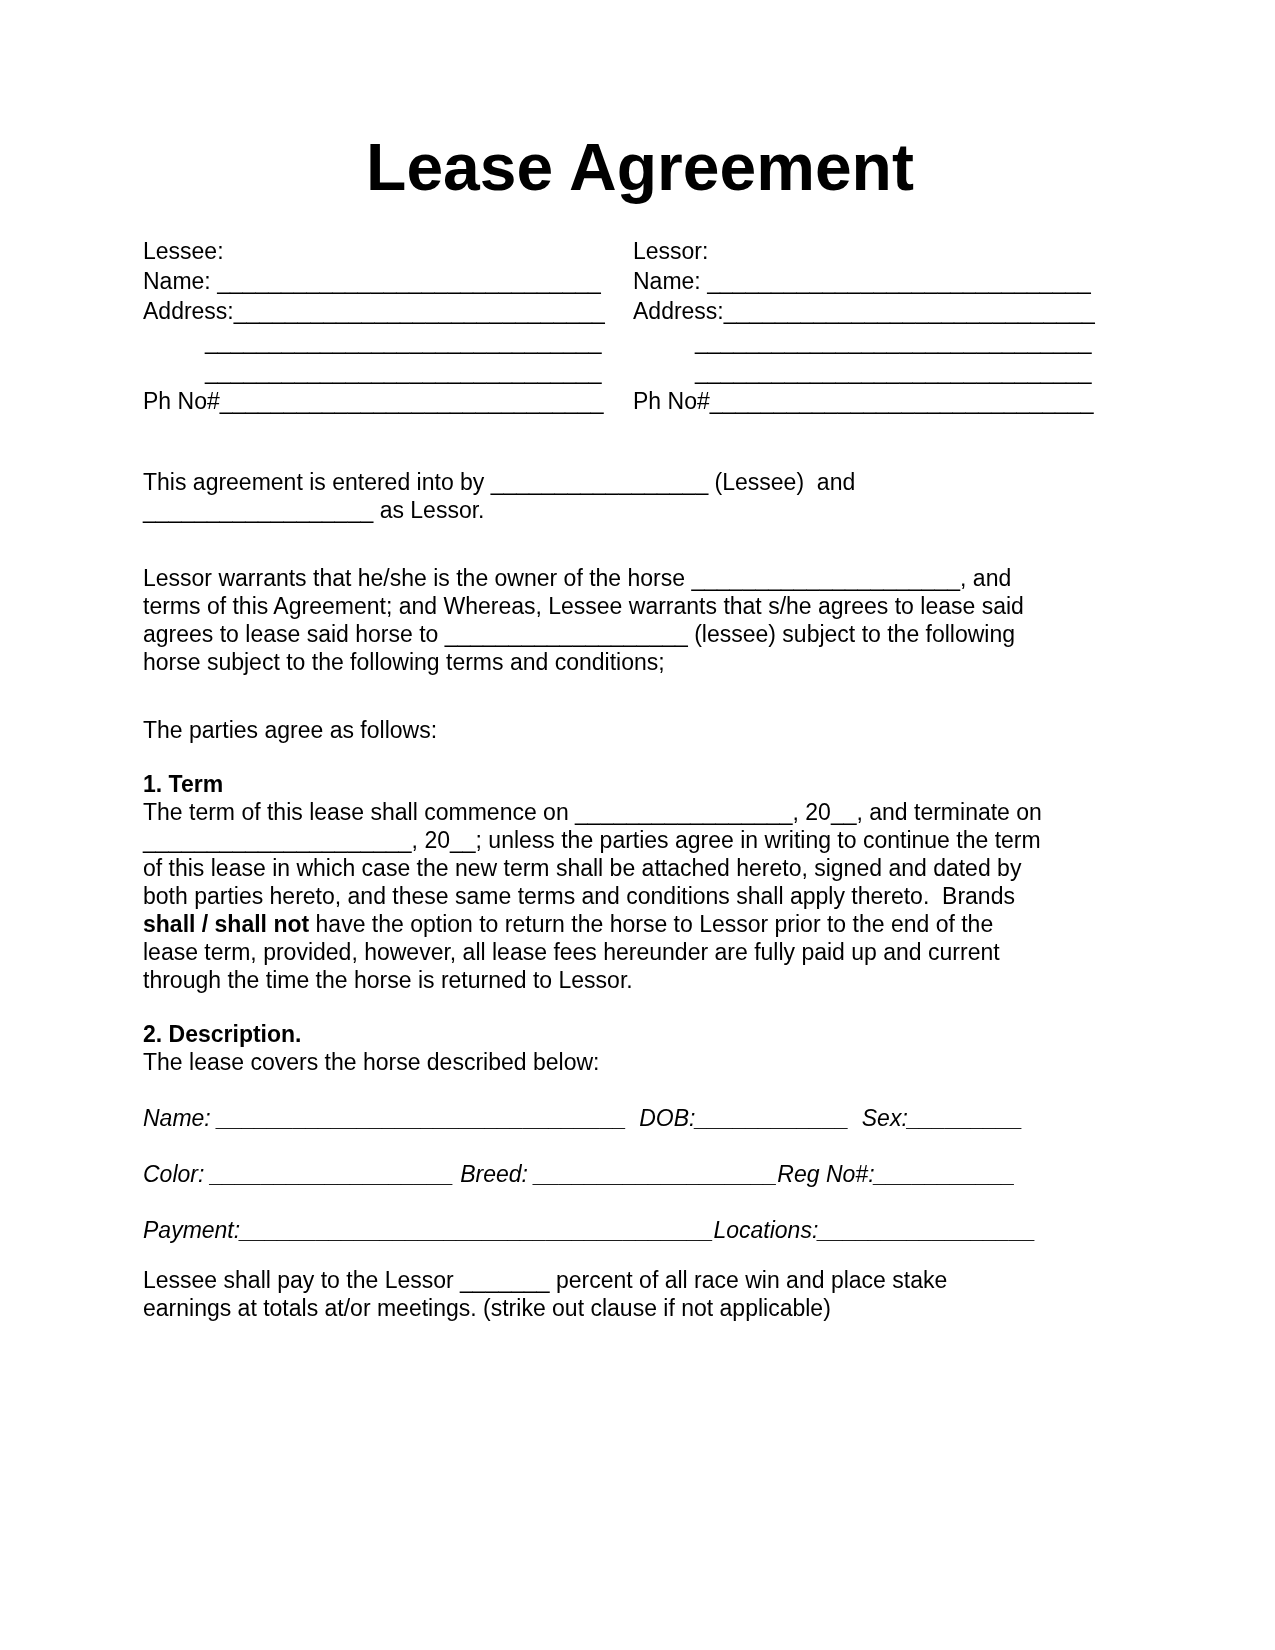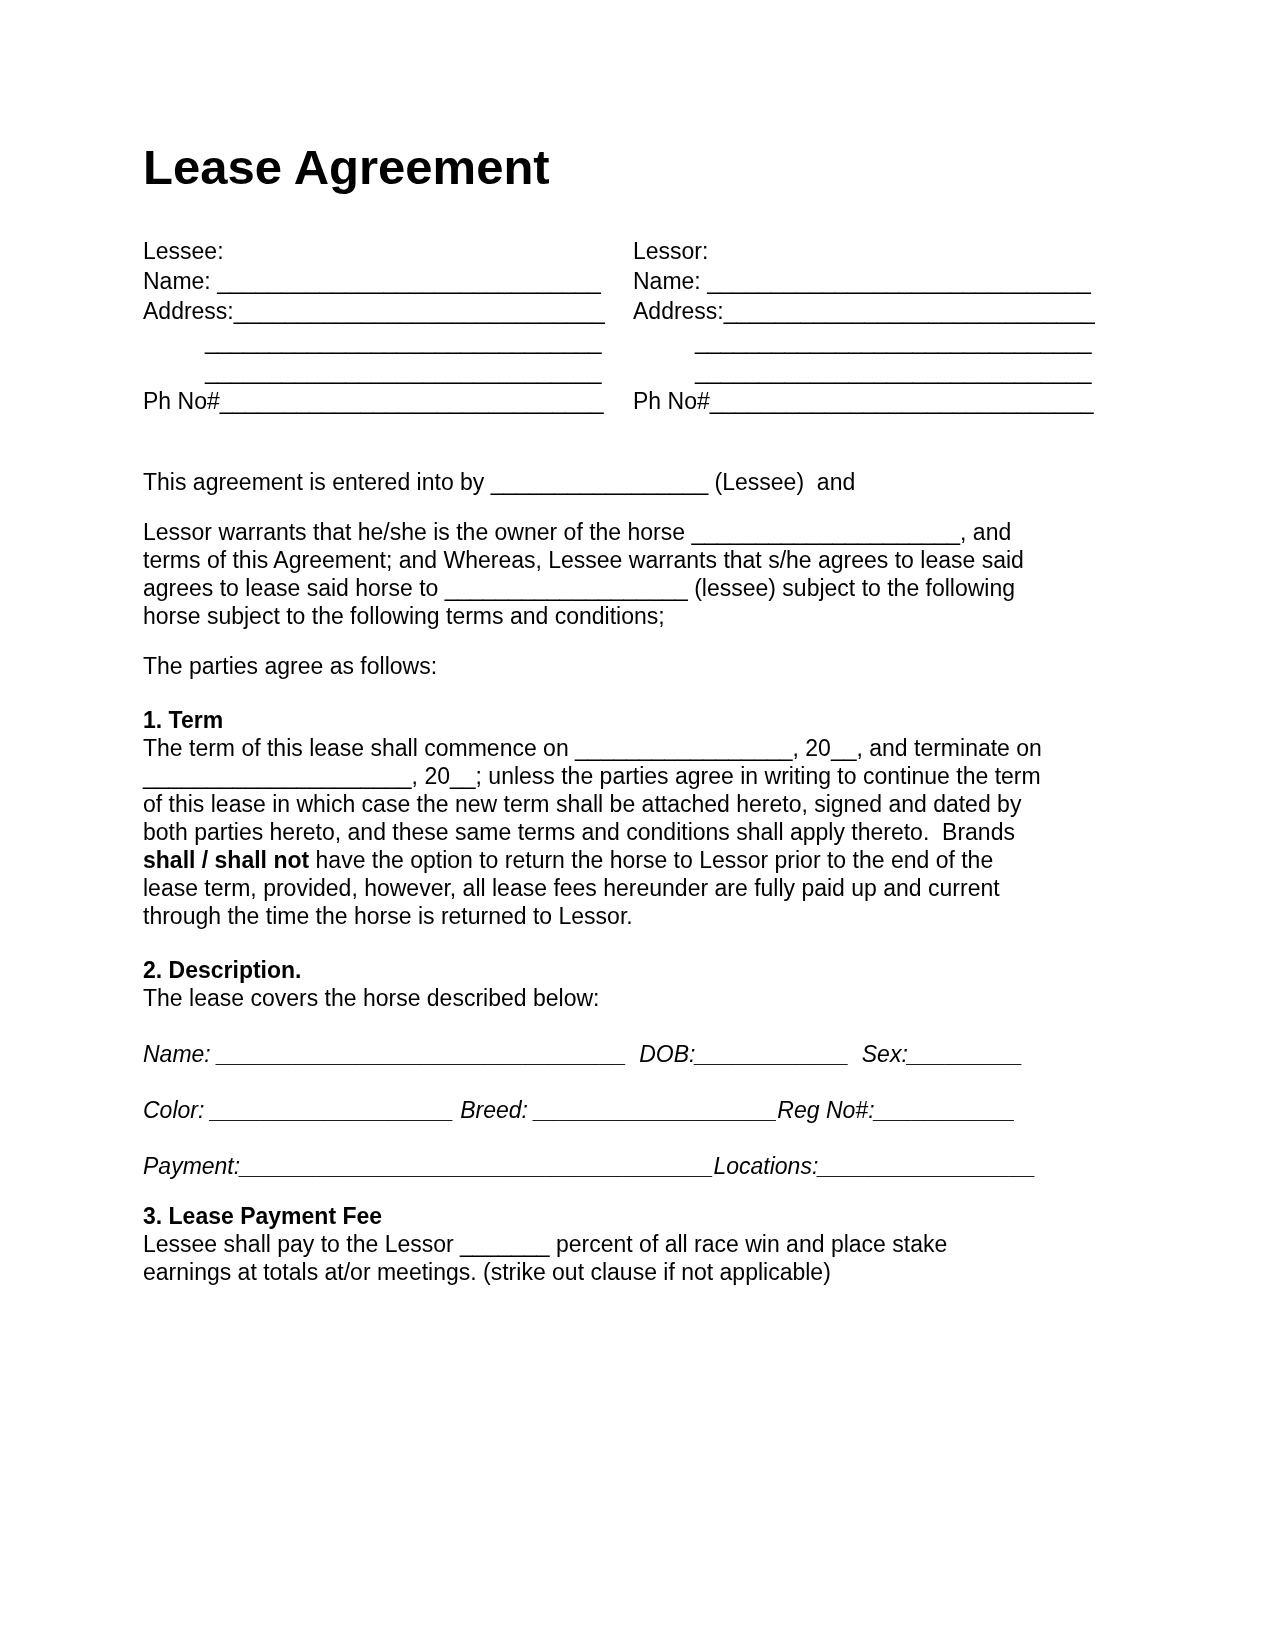--- a/index.html
+++ b/index.html
@@ -13,23 +13,24 @@
     background: #ffffff;
     color: #000000;
     font-family: "Liberation Sans", "DejaVu Sans", sans-serif;
     position: relative;
     overflow: hidden;
   }
   .content {
     padding: 138px 108px 0 143px;
   }
   .title {
-    font-size: 49px;
+    font-size: 66px;
     line-height: 58px;
     font-weight: 700;
+    text-align: center;
     margin: 0 30px 0 0;
   }
   .parties {
     display: flex;
     margin-top: 40px;
     font-size: 23px;
   }
   .party {
     width: 490px;
     flex: 0 0 auto;
@@ -47,21 +48,21 @@
     white-space: pre;
   }
   .bold {
     font-weight: 700;
     text-align: right;
   }
   .sec-heading {
     font-weight: 700;
   }
   .mt-xl { margin-top: 52px; }
-  .mt-lg { margin-top: 22px; }
+  .mt-lg { margin-top: 40px; }
   .mt-md { margin-top: 26px; }
   .mt-fld { margin-top: 28px; font-style: italic; }
   .mt-pay { margin-top: 22px; }
 </style>
 </head>
 <body>
 
 <div class="page">
   <div class="content">
 
@@ -81,20 +82,21 @@
         <div class="row">Name: ______________________________</div>
         <div class="row">Address:_____________________________</div>
         <div class="row indent">_______________________________</div>
         <div class="row indent">_______________________________</div>
         <div class="row">Ph No#______________________________</div>
       </div>
     </div>
 
     <div class="paragraph mt-xl">
       <div class="body-line">This agreement is entered into by _________________ (Lessee)  and</div>
+      <div class="body-line">__________________ as Lessor.</div>
     </div>
 
     <div class="paragraph mt-lg">
       <div class="body-line">Lessor warrants that he/she is the owner of the horse _____________________, and</div>
       <div class="body-line">terms of this Agreement; and Whereas, Lessee warrants that s/he agrees to lease said</div>
       <div class="body-line">agrees to lease said horse to ___________________ (lessee) subject to the following</div>
       <div class="body-line">horse subject to the following terms and conditions;</div>
     </div>
 
     <div class="body-line mt-lg">The parties agree as follows:</div>
@@ -112,19 +114,18 @@
 
     <div class="section mt-md">
       <div class="body-line sec-heading">2. Description.</div>
       <div class="body-line">The lease covers the horse described below:</div>
       <div class="body-line mt-fld">Name: ________________________________  DOB:____________  Sex:_________</div>
       <div class="body-line mt-fld">Color: ___________________ Breed: ___________________Reg No#:___________</div>
       <div class="body-line mt-fld">Payment:_____________________________________Locations:_________________</div>
     </div>
 
     <div class="section mt-pay">
-      <div class="body-line sec-heading">3. Lease Payment Fee</div>
       <div class="body-line">Lessee shall pay to the Lessor _______ percent of all race win and place stake</div>
       <div class="body-line">earnings at totals at/or meetings. (strike out clause if not applicable)</div>
     </div>
 
   </div>
 </div>
 
 </body></html>

